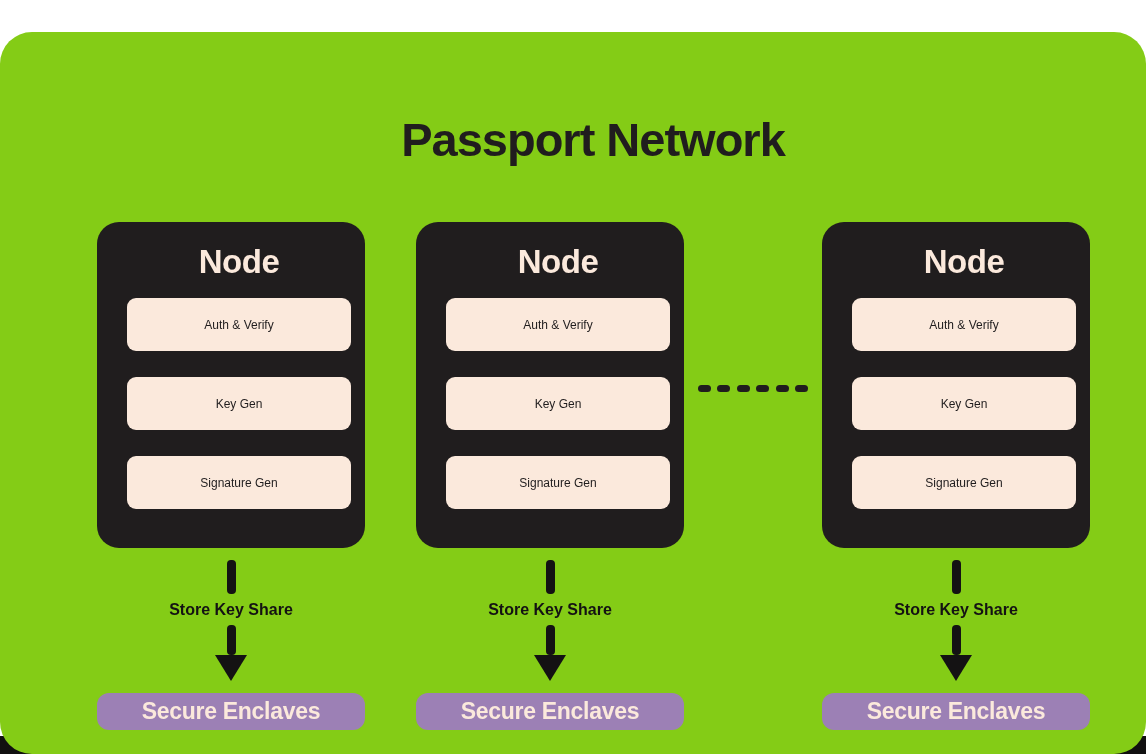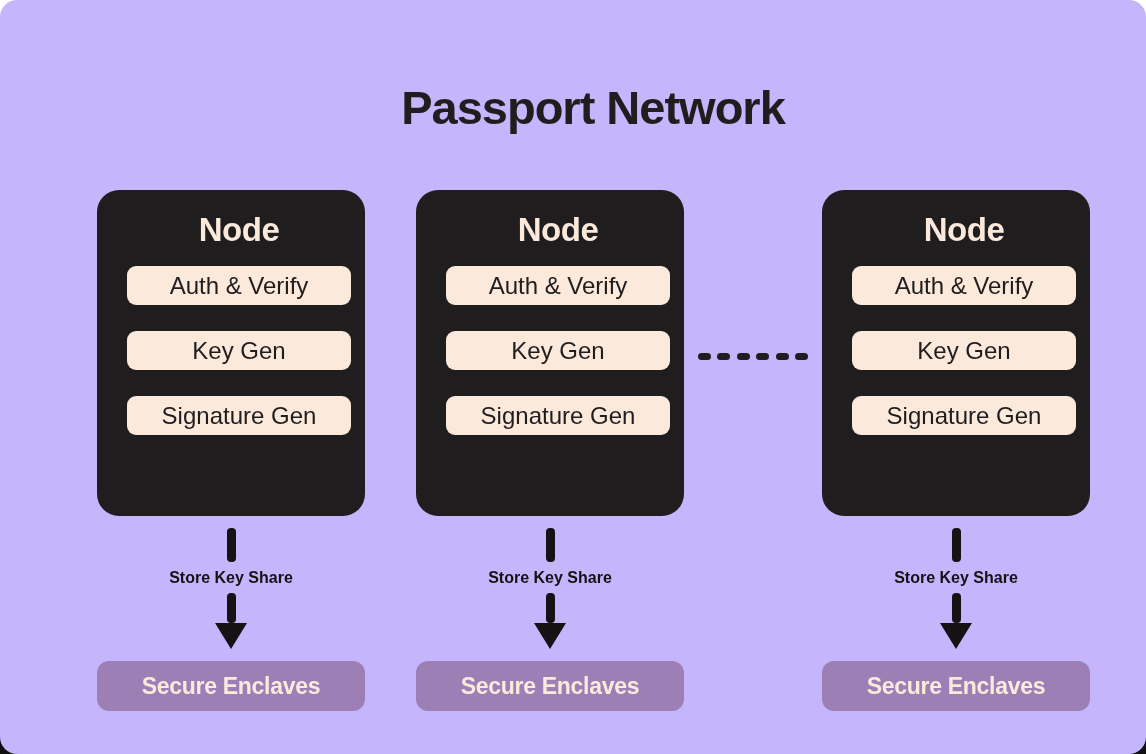--- a/index.html
+++ b/index.html
@@ -17,23 +17,24 @@
   .bottom-strip {
     position: absolute;
     left: 0; right: 0; bottom: 0;
     height: 18px;
     background: #111010;
     z-index: 0;
   }
   .card {
     position: absolute;
     inset: 0;
-    background: #c4b5fd;
-    border-radius: 17px;
+    background: #84cc16;
+    border-radius: 32px;
     z-index: 1;
+    margin-top: 32px;
   }
   .title {
     position: absolute;
     left: 97px;
     top: 80px;
     width: 992px;
     margin: 0;
     text-align: center;
     font-size: 47px;
     font-weight: 800;
@@ -63,28 +64,28 @@
   .node-title {
     text-align: center;
     color: #FBE9DC;
     font-size: 33px;
     font-weight: 800;
     line-height: 36px;
     margin-bottom: 18px;
     letter-spacing: -0.5px;
   }
   .node-item {
-    height: 39px;
+    height: 53px;
     background: #FBE9DC;
     border-radius: 9px;
     margin-bottom: 26px;
     display: flex;
     align-items: center;
     justify-content: center;
-    font-size: 24px;
+    font-size: 12px;
     color: #201D1E;
   }
   .stem {
     width: 9px;
     background: #141213;
     border-radius: 4px;
   }
   .stem-top { margin-top: 12px; height: 34px; }
   .stem-bottom { margin-top: 3px; height: 30px; }
   .arrow-label {
@@ -99,21 +100,21 @@
     width: 0;
     height: 0;
     border-left: 16px solid transparent;
     border-right: 16px solid transparent;
     border-top: 26px solid #141213;
   }
   .enclave {
     margin-top: 12px;
     box-sizing: border-box;
     width: 100%;
-    height: 50px;
+    height: 37px;
     background: #9C80B5;
     border-radius: 12px;
     display: flex;
     align-items: center;
     justify-content: center;
     color: #FBE9DC;
     font-size: 23px;
     font-weight: 800;
     letter-spacing: -0.3px;
   }

